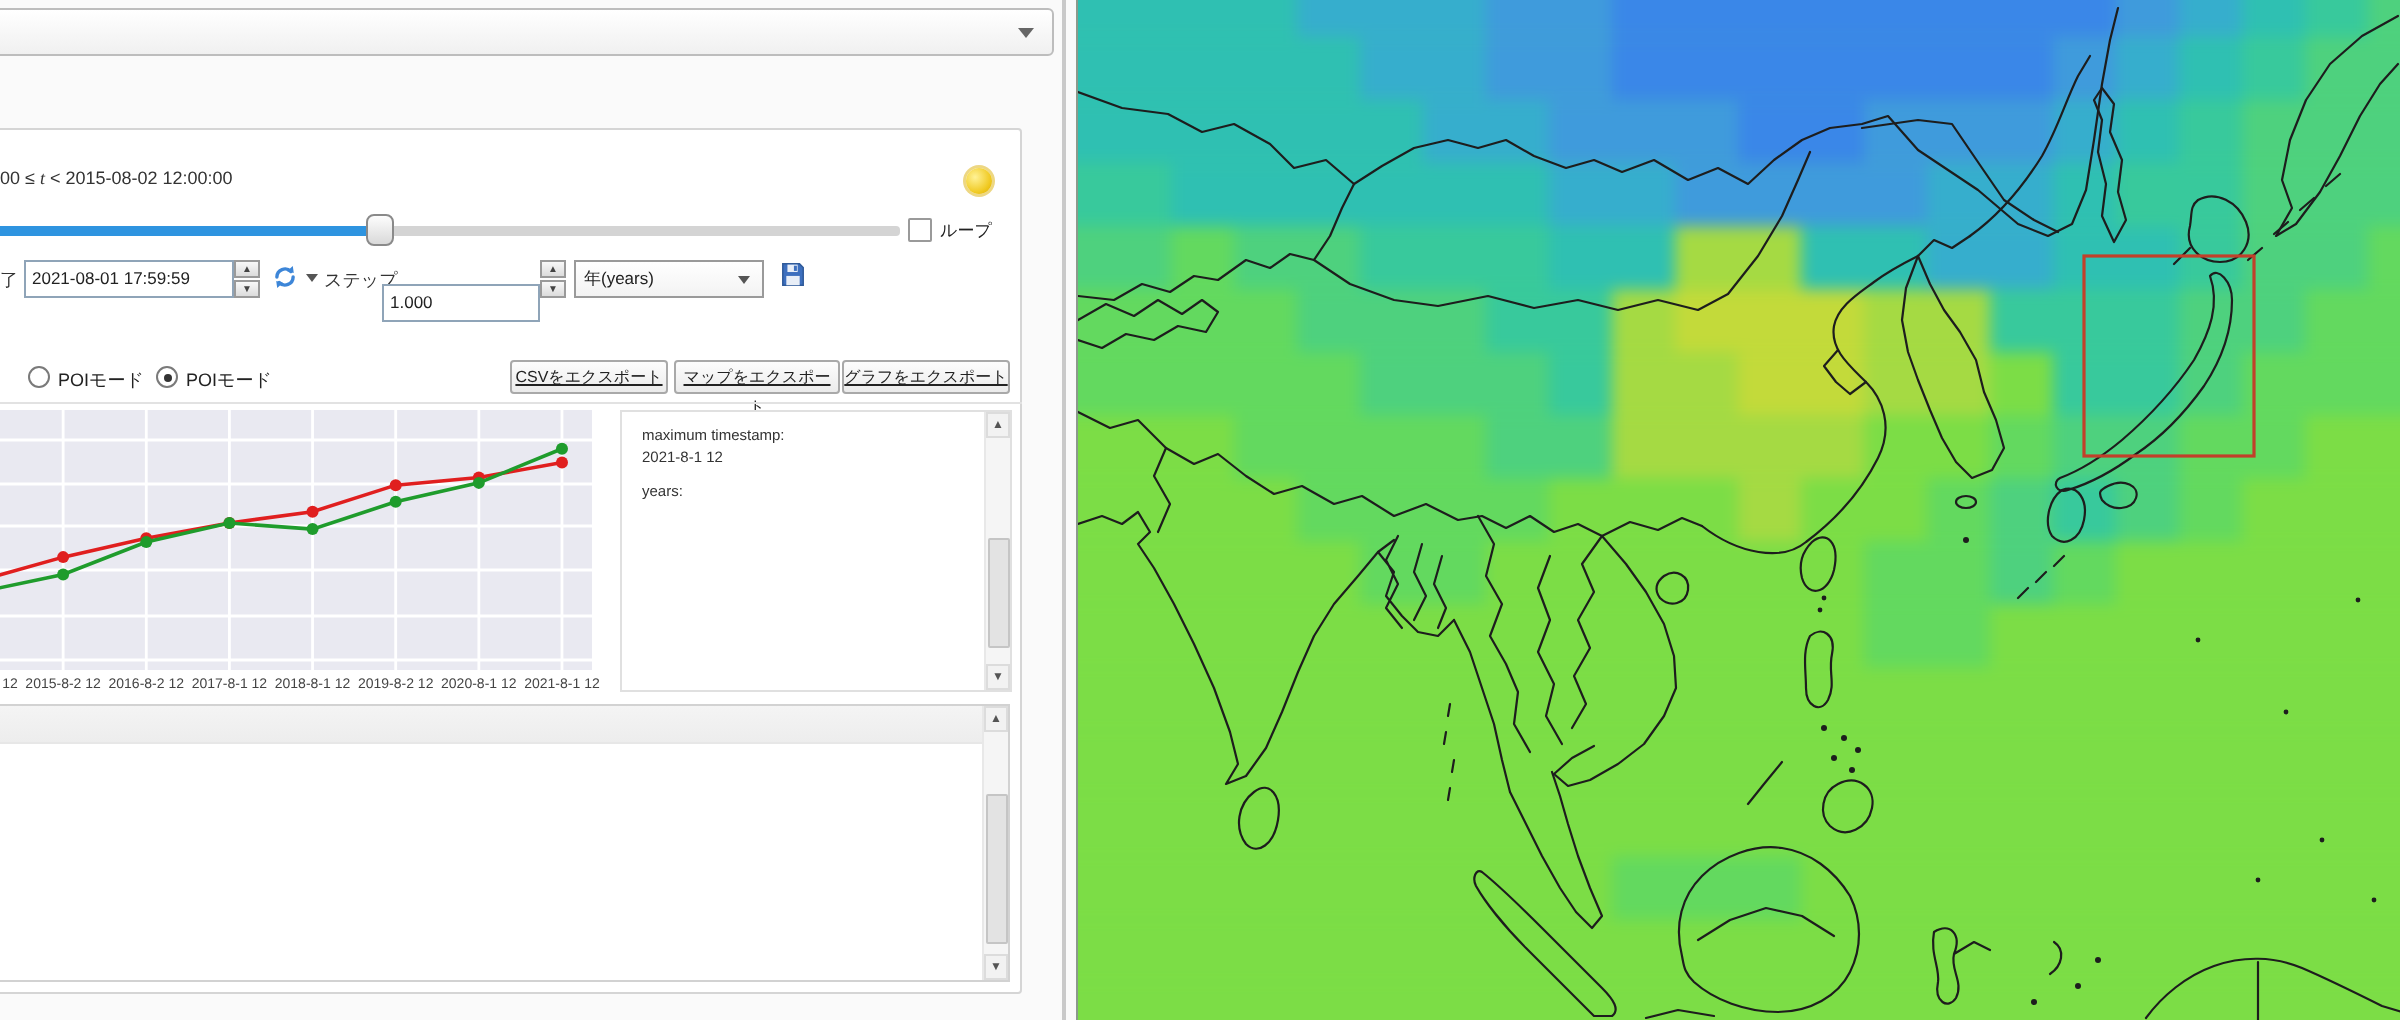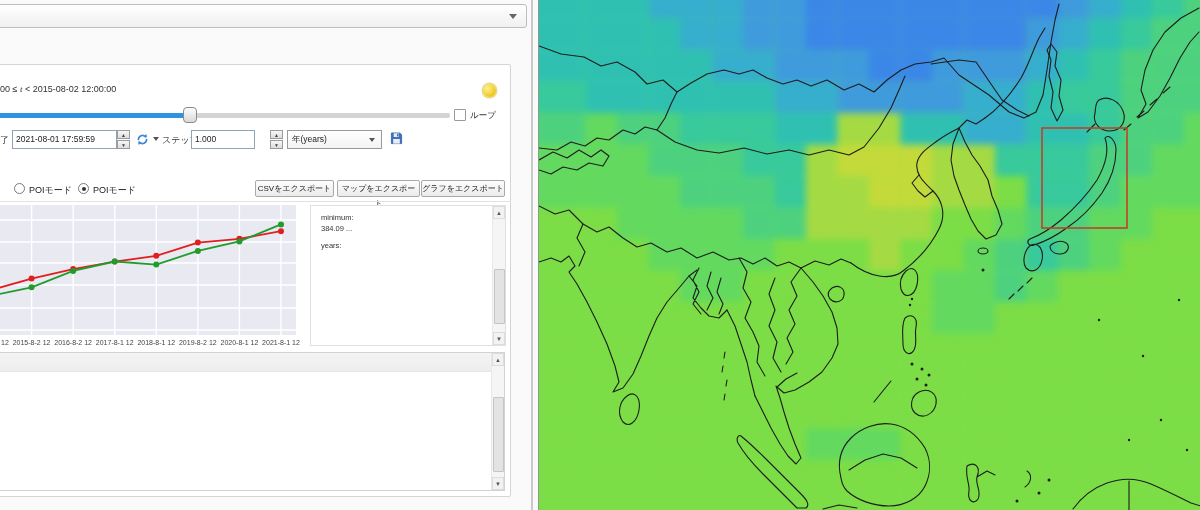--- a/index.html
+++ b/index.html
@@ -50,21 +50,21 @@
   .mini-caret { position:absolute; width:0; height:0; border-left:3.5px solid transparent;
     border-right:3.5px solid transparent; border-top:4px solid #555; }
   .icon-btn { position:absolute; width:13px; height:13px; }
 
   
   .radio { position:absolute; width:11px; height:11px; border:1px solid #7a7a7a; border-radius:50%; background:#fff; }
   .radio.checked::after { content:""; position:absolute; left:2.5px; top:2.5px; width:4px; height:4px;
     border-radius:50%; background:#333; }
   .radio-label { position:absolute; font-size:9px; }
   .btn { position:absolute; height:17px; border:1px solid #a9a9a9; border-radius:2px;
-    background:linear-gradient(#fdfdfd,#ebebeb); font-size:8px; text-align:center; line-height:15px; color:#222; }
+    background:linear-gradient(#fdfdfd,#ebebeb); font-size:8px; text-align:center; line-height:15px; color:#222;text-decoration:underline; }
   .separator { position:absolute; left:0; top:201px; width:511px; height:1px; background:#e2e2e2; }
 
   
   #chart-wrap { position:absolute; left:0; top:205px; width:296px; height:133px; }
   #x-ticks { position:absolute; left:0; top:339px; width:310px; height:12px; }
   #x-ticks span { position:absolute; transform:translateX(-50%); font-size:7px; color:#444; white-space:nowrap; }
 
   
   #stats-panel { position:absolute; left:310px; top:205px; width:196px; height:141px;
     background:#fff; border:1px solid #e0e0e0; }
@@ -126,21 +126,21 @@
   <div class="icon-btn" style="left:136px; top:132px;">
     <svg width="13" height="13" viewBox="0 0 16 16">
       <path d="M3 8a5 5 0 0 1 8.6-3.4" fill="none" stroke="#3d86d8" stroke-width="2.1" stroke-linecap="round"></path>
       <polygon points="12.8,1.2 13.4,5.6 9.2,4.4" fill="#3d86d8"></polygon>
       <path d="M13 8a5 5 0 0 1-8.6 3.4" fill="none" stroke="#3d86d8" stroke-width="2.1" stroke-linecap="round"></path>
       <polygon points="3.2,14.8 2.6,10.4 6.8,11.6" fill="#3d86d8"></polygon>
     </svg>
   </div>
   <div class="mini-caret" style="left:153px; top:137px;"></div>
   <div class="ctl-label" style="left:162px; top:134px;">ステップ</div>
-  <div class="field" style="left:191px; top:130px; width:64px;">1.000</div>
+  <div class="field" style="left:191px; top:142px; width:79px;">1.000</div>
   <div class="spinner" style="left:270px; top:130px;">
     <div class="spin-btn" style="top:0;">▲</div>
     <div class="spin-btn dn">▼</div>
   </div>
   <div class="selectbox" style="left:287px; top:130px; width:95px;">
     <span>年(years)</span>
     <div class="caret"></div>
   </div>
   <div class="icon-btn" style="left:390px; top:131px;">
     <svg width="13" height="13" viewBox="0 0 14 14">
@@ -205,22 +205,22 @@
       <span style="left: 114.71px;">2017-8-1 12</span>
       <span style="left: 156.28px;">2018-8-1 12</span>
       <span style="left: 197.85px;">2019-8-2 12</span>
       <span style="left: 239.42px;">2020-8-1 12</span>
       <span style="left: 280.99px;">2021-8-1 12</span>
     </div>
 
   <div id="stats-panel">
     <div id="stats-content">
         <div class="stat-block">
-          <div>minimum:</div>
-          <div>384.09 ...</div>
+          <div>maximum timestamp:</div>
+          <div>2021-8-1 12</div>
         </div>
         <div class="stat-block">
           <div>years:</div>
           <div></div>
         </div>
       </div>
     <div class="vscroll">
       <div class="sb-btn up">▲</div>
       <div class="sb-thumb" style="top:45%; height:40%;"></div>
       <div class="sb-btn dn">▼</div>

